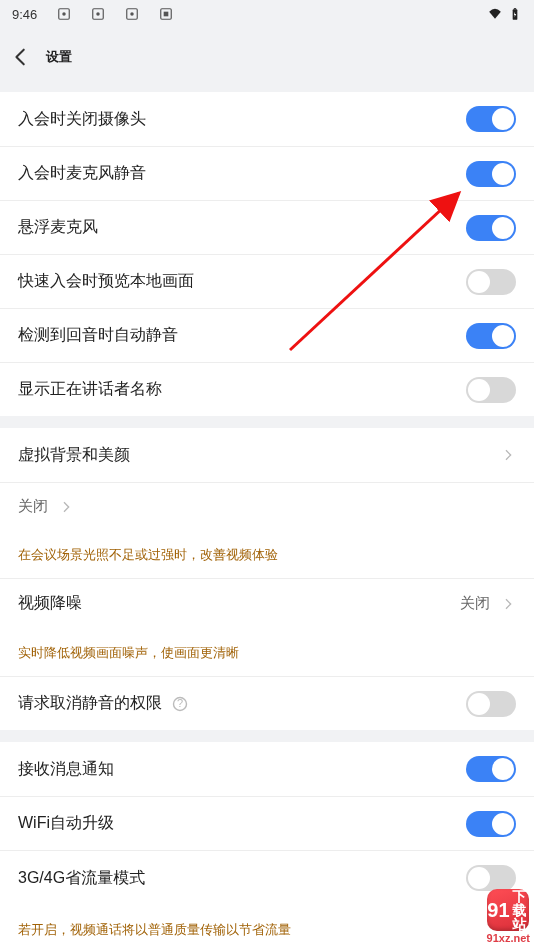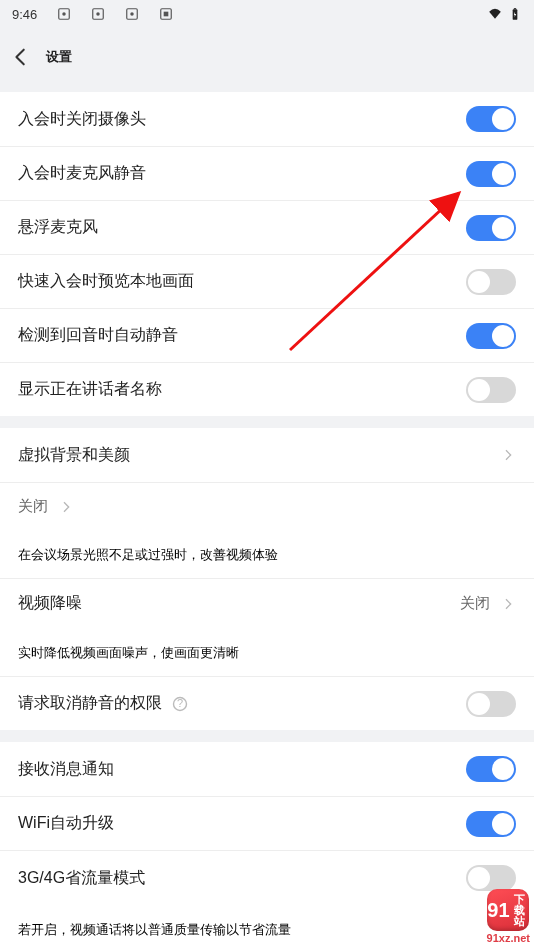--- a/index.html
+++ b/index.html
@@ -39,21 +39,21 @@
     align-items:center;
     min-height:54px;
     padding: 0 18px;
     border-top:1px solid #ededed;
     gap:24px;
   }
   .row:first-child { border-top:none; }
   .row .label { font-size:16px; color:#222; flex:1; }
   .row .label .help-icon { margin-left:6px; vertical-align:middle; }
   .row .value { font-size:15px; color:#666; margin-right:10px; }
-  .row .desc { font-size:13px; color:#000000; margin-top:6px; line-height:1.4; }
+  .row .desc { font-size:13px; color:#a16207; margin-top:6px; line-height:1.4; }
   .row.stack { flex-direction:column; align-items:flex-start; padding-top:14px; padding-bottom:14px; }
   .row.stack .top { display:flex; align-items:center; width:100%; }
   .row.stack .top .label { flex:1; }
   .toggle {
     width:50px; height:26px; border-radius:13px; position:relative;
     transition: background .15s;
   }
   .toggle::after {
     content:""; position:absolute; width:22px; height:22px;
     background:#fff; border-radius:50%; top:2px;
@@ -220,16 +220,16 @@
     <marker id="ah" markerWidth="12" markerHeight="12" refX="9" refY="5" orient="auto">
       <path d="M0,0 L10,5 L0,10 Z" fill="#e11"></path>
     </marker>
   </defs>
   <line x1="290" y1="350" x2="459" y2="193" stroke="#e11" stroke-width="3" marker-end="url(#ah)"></line>
 </svg>
 
 <div class="watermark">
   <div class="logo">
     <span>91</span>
-      <span style="font-size:11px;display:block">下载站</span>
+      <span style="font-size:14px;display:block">下载站</span>
   </div>
   <div class="url">91xz.net</div>
 </div>
 
 </body></html>

